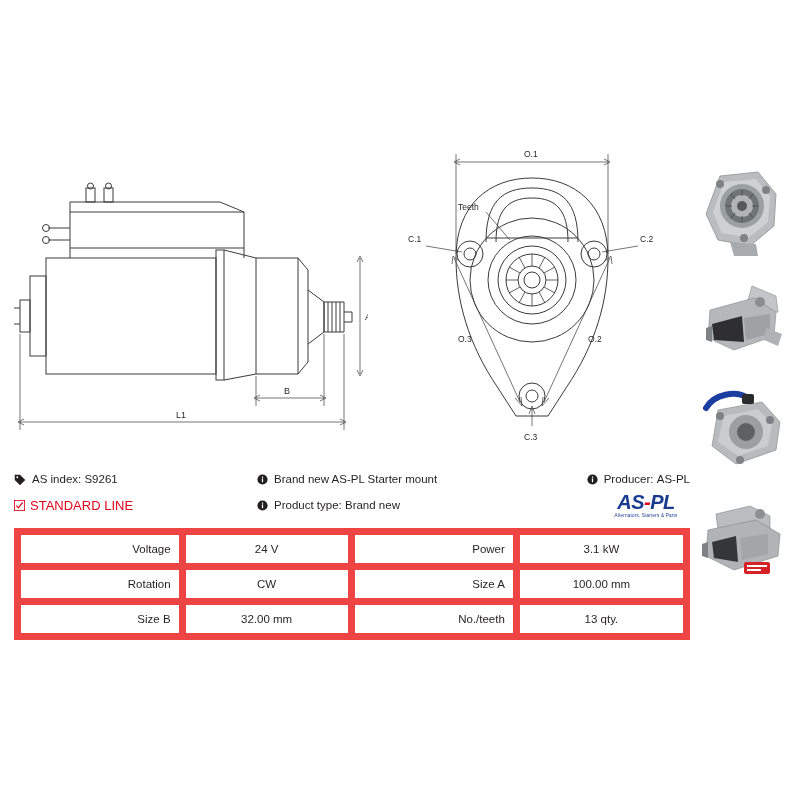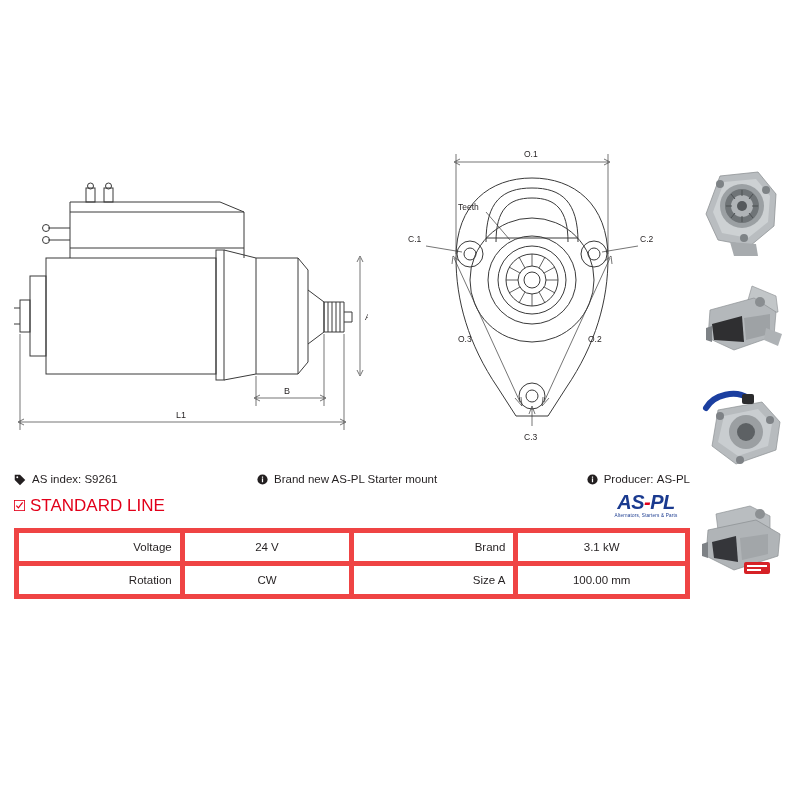--- a/index.html
+++ b/index.html
@@ -72,21 +72,21 @@
     display: inline-flex;
     align-items: center;
     justify-content: center;
     margin-right: 6px;
     flex: none;
   }
   .ico svg { display: block; }
   .bold { font-weight: normal; }
   .std-line {
     color: #e2001a;
-    font-size: 17px;
+    font-size: 13px;
     display: flex;
     align-items: center;
   }
   .std-line .ico { margin-right: 5px; }
 
   
   .logo {
     position: absolute;
     left: 600px;
     top: 492px;
@@ -112,21 +112,21 @@
   
   table.specs {
     position: absolute;
     left: 14px;
     top: 528px;
     width: 676px;
     border-collapse: collapse;
     font-size: 11.5px;
   }
   table.specs td {
-    border: 5px solid #ef4444;
+    border: 7px solid #ef4444;
     padding: 5px 8px;
     height: 18px;
     vertical-align: middle;
   }
   td.lbl {
     text-align: right;
     width: 160px;
     color: #231f20;
   }
   td.val {
@@ -337,20 +337,32 @@
       <div class="info-line">
         <span class="ico">
           <svg width="11" height="11" viewBox="0 0 16 16">
             <circle cx="8" cy="8" r="7.4" fill="#231f20"></circle>
             <rect x="7.1" y="6.4" width="1.8" height="5.6" fill="#ffffff"></rect>
             <rect x="7.1" y="3.6" width="1.8" height="1.9" fill="#ffffff"></rect>
           </svg>
         </span>
         <span>Brand new AS-PL Starter mount</span>
       </div>
+      <div class="info-line">
+        <span class="ico">
+          <svg width="11" height="11" viewBox="0 0 16 16">
+            <circle cx="8" cy="8" r="7.4" fill="#231f20"></circle>
+            <rect x="7.1" y="6.4" width="1.8" height="5.6" fill="#ffffff"></rect>
+            <rect x="7.1" y="3.6" width="1.8" height="1.9" fill="#ffffff"></rect>
+          </svg>
+        </span>
+        <span>Product type:</span>
+        <span>&nbsp;</span>
+        <span class="bold">Brand new</span>
+      </div>
     </div>
 
     <div class="info-col c3">
       <div class="info-line">
         <span class="ico">
           <svg width="11" height="11" viewBox="0 0 16 16">
             <circle cx="8" cy="8" r="7.4" fill="#231f20"></circle>
             <rect x="7.1" y="6.4" width="1.8" height="5.6" fill="#ffffff"></rect>
             <rect x="7.1" y="3.6" width="1.8" height="1.9" fill="#ffffff"></rect>
           </svg>
@@ -367,28 +379,34 @@
       <span>AS</span><span class="dot">-</span><span>PL</span>
     </div>
     <div class="logo-sub">Alternators, Starters &amp; Parts</div>
   </div>
 
   <table class="specs">
     <tbody>
       <tr>
         <td class="lbl">Voltage</td>
         <td class="val">24 V</td>
-        <td class="lbl">Brand</td>
+        <td class="lbl">Power</td>
         <td class="val">3.1 kW</td>
       </tr>
       <tr>
         <td class="lbl">Rotation</td>
         <td class="val">CW</td>
         <td class="lbl">Size A</td>
         <td class="val">100.00 mm</td>
+      </tr>
+      <tr>
+        <td class="lbl">Size B</td>
+        <td class="val">32.00 mm</td>
+        <td class="lbl">No./teeth</td>
+        <td class="val">13 qty.</td>
       </tr>
     </tbody>
   </table>
 
   <div class="photos">
 
     <div class="photo">
       <svg width="104" height="104" viewBox="0 0 104 104">
         <rect width="104" height="104" fill="#ffffff"></rect>
         <path d="M30 16 L68 12 L86 34 L84 66 L60 86 L28 80 L16 54 Z" fill="#b9bdc0" stroke="#8f9396" stroke-width="0.8"></path>

